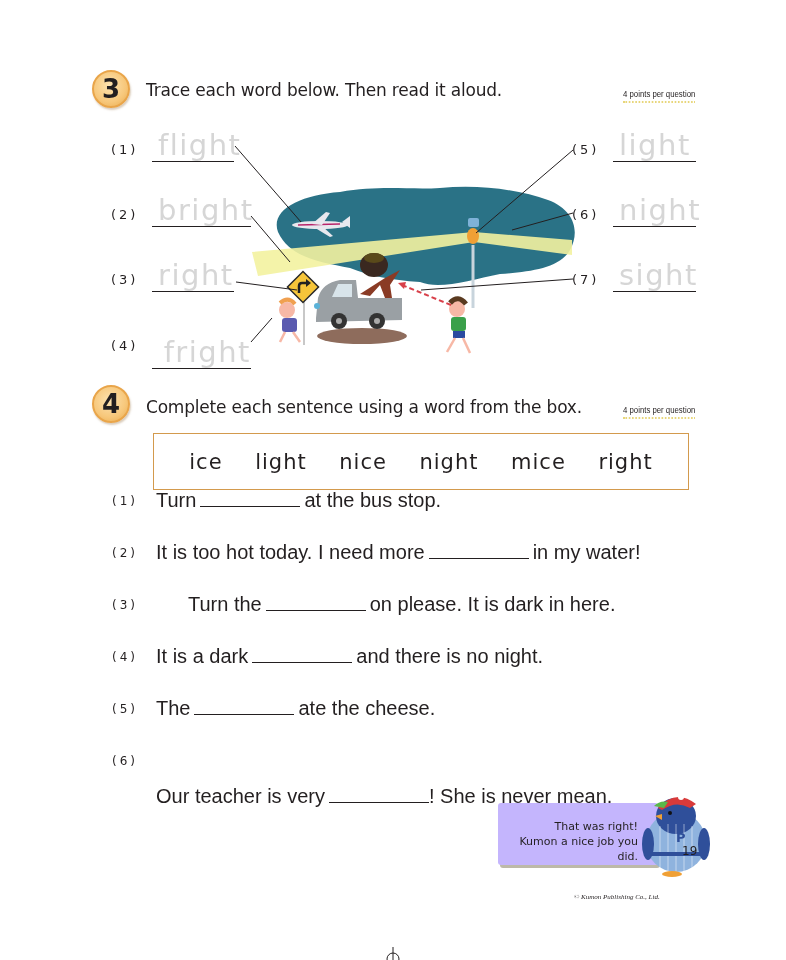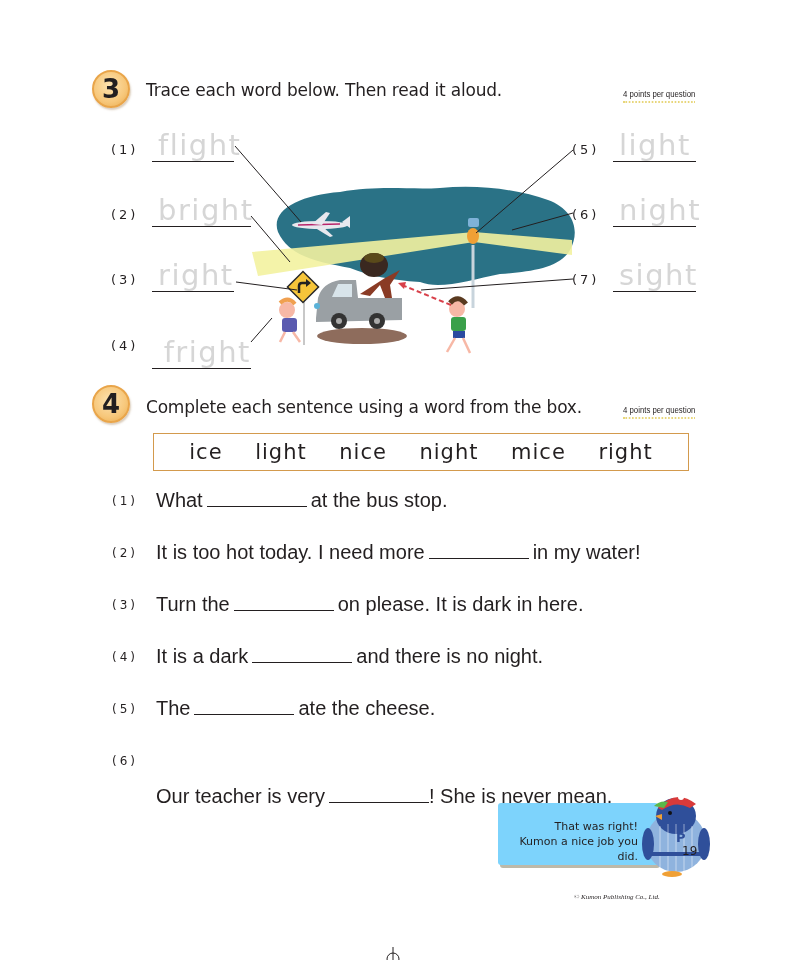--- a/index.html
+++ b/index.html
@@ -26,35 +26,35 @@
 
   
   .trace-num { position: absolute; font-family: "DejaVu Sans", sans-serif; font-size: 13px; color: #231f20; letter-spacing: 3px; }
   .trace-word {
     position: absolute; font-family: "DejaVu Sans", sans-serif; font-size: 29px; color: #d6d6d6;
     letter-spacing: 1.5px; border-bottom: 1.2px solid #231f20; padding-left: 6px; line-height: 30px; height: 32px;
   }
 
   
   .wordbox {
-    position: absolute; left: 153px; top: 433px; width: 536px; height: 38px;
+    position: absolute; left: 153px; top: 433px; width: 536px; height: 57px;
     border: 1.5px solid #d39a4d; display: flex; align-items: center; justify-content: space-around;
     padding: 0 19px;
   }
   .wordbox span { font-family: "DejaVu Sans", sans-serif; font-size: 21px; color: #231f20; letter-spacing: 1px; }
 
   
   .sent-num { position: absolute; left: 112px; font-family: "DejaVu Sans", sans-serif; font-size: 12px; color: #231f20; letter-spacing: 3px; }
   .sent { position: absolute; left: 156px; font-family: "Liberation Sans", sans-serif; font-size: 20px; color: #231f20; white-space: nowrap; }
   .blank { display: inline-block; width: 100px; border-bottom: 1.3px solid #231f20; height: 18px; vertical-align: baseline; margin: 0 4px; }
 
   
   .bubble {
     position: absolute; left: 498px; top: 803px; width: 160px; height: 62px;
-    background: #7dd3fc; border-radius: 3px;
+    background: #c4b5fd; border-radius: 3px;
     box-shadow: 2px 3px 0 #bdb9a9;
     text-align: right; padding: 16px 20px 0 6px;
     font-family: "DejaVu Sans", sans-serif; font-size: 11px; line-height: 15px; color: #231f20;
   }
   .copyright { position: absolute; left: 574px; top: 893px; font-family: "Liberation Serif", serif; font-style: italic; font-size: 7px; color: #231f20; }
   .pagenum { position: absolute; left: 682px; top: 844px; font-family: "DejaVu Sans", sans-serif; font-size: 12px; color: #231f20; }
 </style>
 </head>
 <body>
 
@@ -173,30 +173,30 @@
   <span>ice</span>
   <span>light</span>
   <span>nice</span>
   <span>night</span>
   <span>mice</span>
   <span>right</span>
 </div>
 
 <div class="sent-num" style="top:494px;">(1)</div>
 <div class="sent" style="top:489px;">
-  <span>What</span><span class="blank"></span><span>at the bus stop.</span>
+  <span>Turn</span><span class="blank"></span><span>at the bus stop.</span>
 </div>
 
 <div class="sent-num" style="top:546px;">(2)</div>
 <div class="sent" style="top:541px;">
   <span>It is too hot today. I need more</span><span class="blank"></span><span>in my water!</span>
 </div>
 
 <div class="sent-num" style="top:598px;">(3)</div>
-<div class="sent" style="top:593px;">
+<div class="sent" style="top:593px;margin-left:32px;">
   <span>Turn the</span><span class="blank"></span><span>on please. It is dark in here.</span>
 </div>
 
 <div class="sent-num" style="top:650px;">(4)</div>
 <div class="sent" style="top:645px;">
   <span>It is a dark</span><span class="blank"></span><span>and there is no night.</span>
 </div>
 
 <div class="sent-num" style="top:702px;">(5)</div>
 <div class="sent" style="top:697px;">

